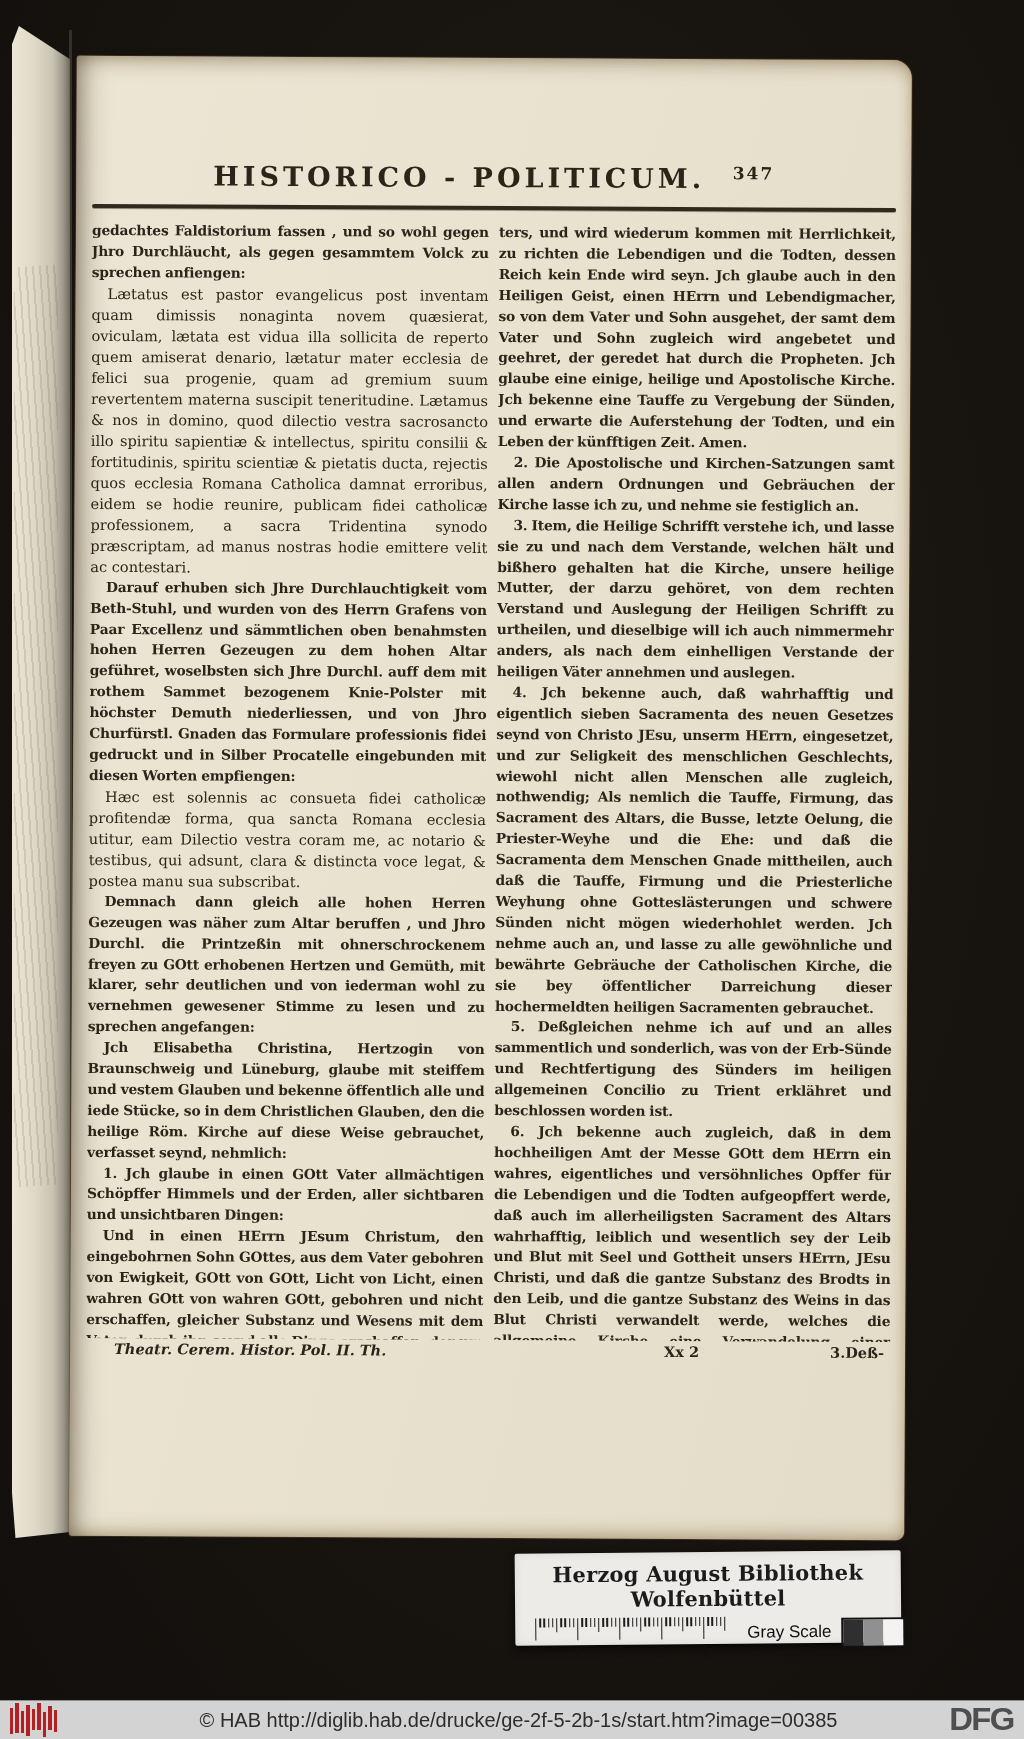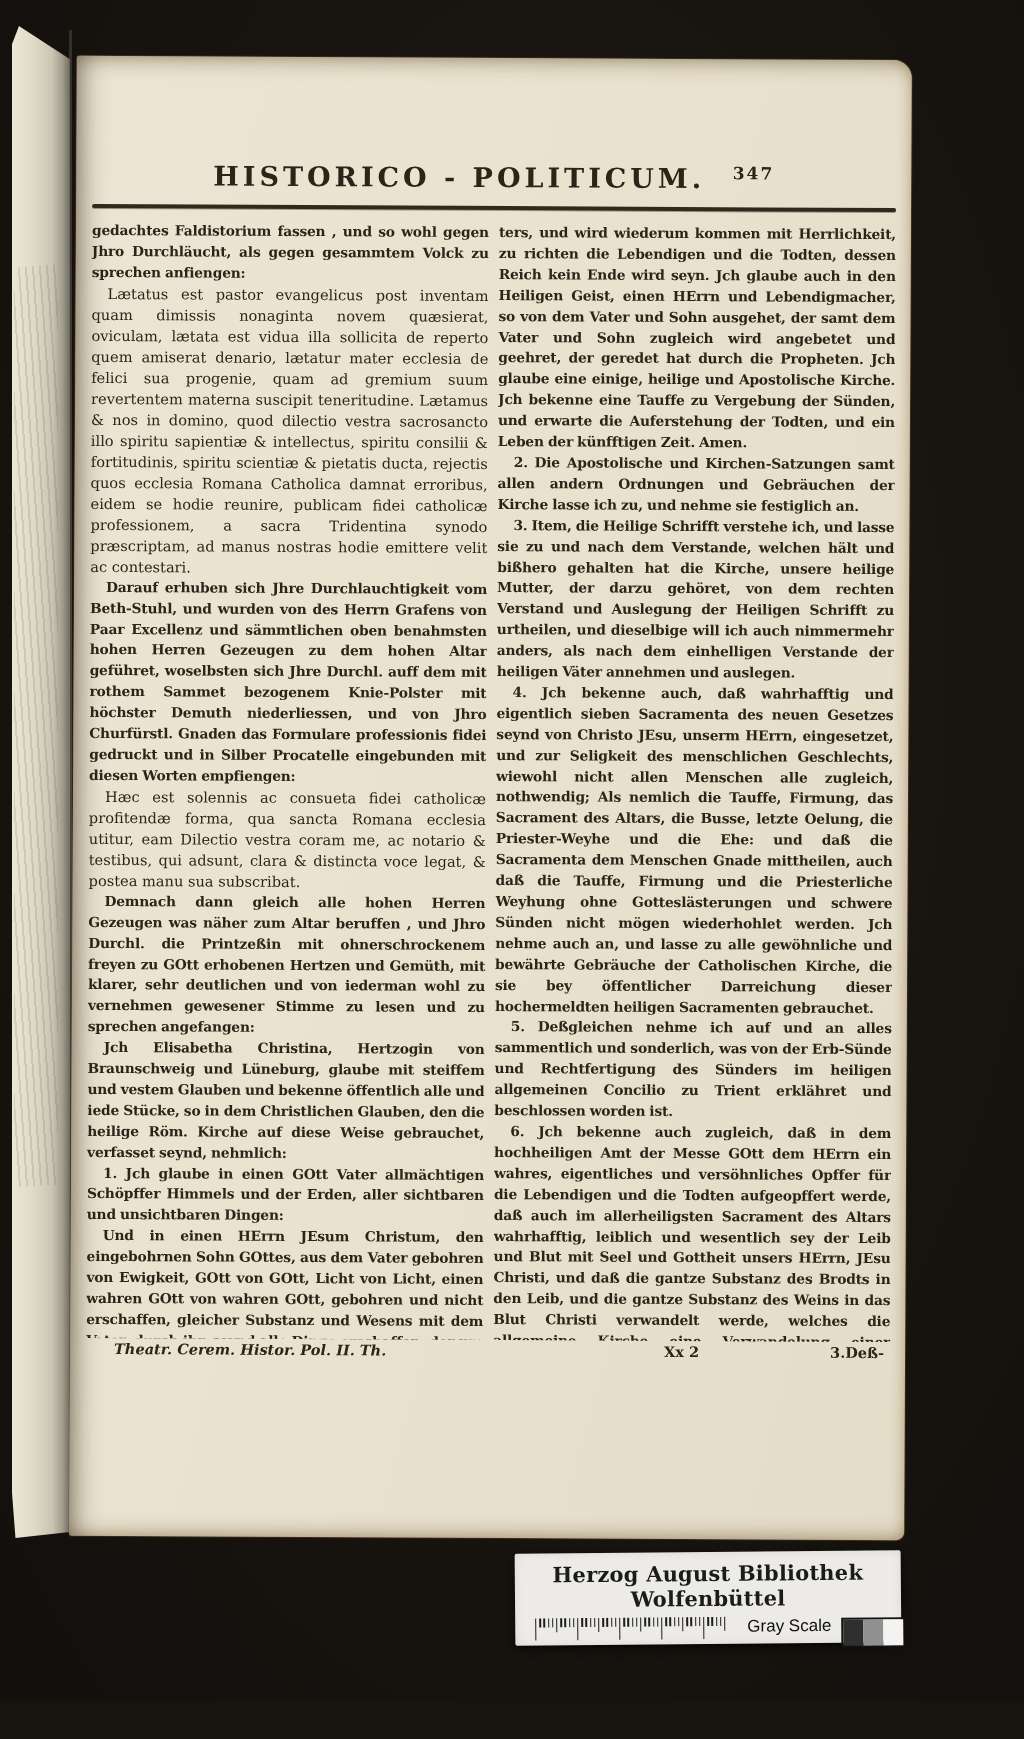--- a/index.html
+++ b/index.html
@@ -49,21 +49,21 @@
   .ruler-card{position:absolute;left:515px;top:1552px;width:386px;height:92px;
       background:#edebe7;transform:rotate(-0.5deg);border-radius:2px;
       box-shadow:0 3px 8px rgba(0,0,0,.7), inset 0 0 10px rgba(0,0,0,.08);}
   .card-title{margin-top:9px;text-align:center;font-weight:bold;font-size:21px;color:#1b1b1b;
       font-family:"DejaVu Serif",serif;letter-spacing:.2px;}
   .card-row{position:relative;margin:6px 14px 0;height:48px;}
   .ruler{position:absolute;left:6px;top:0;width:200px;height:48px;}
   .ruler .tick{position:absolute;top:0;width:1.4px;background:#1d1d1d;}
   .ruler .num{position:absolute;top:26px;transform:translateX(-50%);
       font-family:"Liberation Sans",sans-serif;font-size:16px;color:#111;}
-  .gs-label{position:absolute;left:218px;top:0;font-family:"Liberation Sans",sans-serif;
+  .gs-label{position:absolute;left:218px;top:6px;font-family:"Liberation Sans",sans-serif;
       font-size:17px;color:#101010;}
   .swatches{position:absolute;left:312px;top:2px;display:flex;border:2px solid #121212;}
   .sw{width:20px;height:26px;}
   .sw1{background:#2f2f2f;}.sw2{background:#909090;}.sw3{background:#f4f3f1;}
   
   .footer-bar{position:absolute;left:0;bottom:0;width:1024px;height:38px;background:#d3d3d3;
       border-top:1px solid #8e8e8e;display:flex;align-items:center;}
   .hab-logo{margin-left:8px;flex:0 0 auto;}
   .footer-text{flex:1;text-align:center;font-family:"Liberation Sans",sans-serif;
       font-size:20px;color:#2c2c2c;padding-left:10px;}
@@ -174,13 +174,30 @@
         <div class="gs-label">Gray Scale</div>
         <div class="swatches">
           <span class="sw sw1"></span>
           <span class="sw sw2"></span>
           <span class="sw sw3"></span>
         </div>
       </div>
     </div>
   </div>
 
+  <div class="footer-bar">
+    <svg class="hab-logo" width="68" height="36" viewBox="0 0 68 36">
+      <g fill="#b02025">
+        <rect x="2" y="6" width="3" height="26"></rect>
+        <rect x="7" y="1" width="4" height="30"></rect>
+        <rect x="13" y="9" width="3" height="22"></rect>
+        <rect x="18" y="3" width="4" height="31"></rect>
+        <rect x="24" y="7" width="3" height="21"></rect>
+        <rect x="29" y="1" width="4" height="27"></rect>
+        <rect x="35" y="10" width="3" height="25"></rect>
+        <rect x="40" y="4" width="4" height="24"></rect>
+        <rect x="46" y="8" width="3" height="22"></rect>
+      </g>
+    </svg>
+    <div class="footer-text">© HAB http://diglib.hab.de/drucke/ge-2f-5-2b-1s/start.htm?image=00385</div>
+    <div class="dfg">DFG</div>
+  </div>
 </div>
 
 </body></html>

